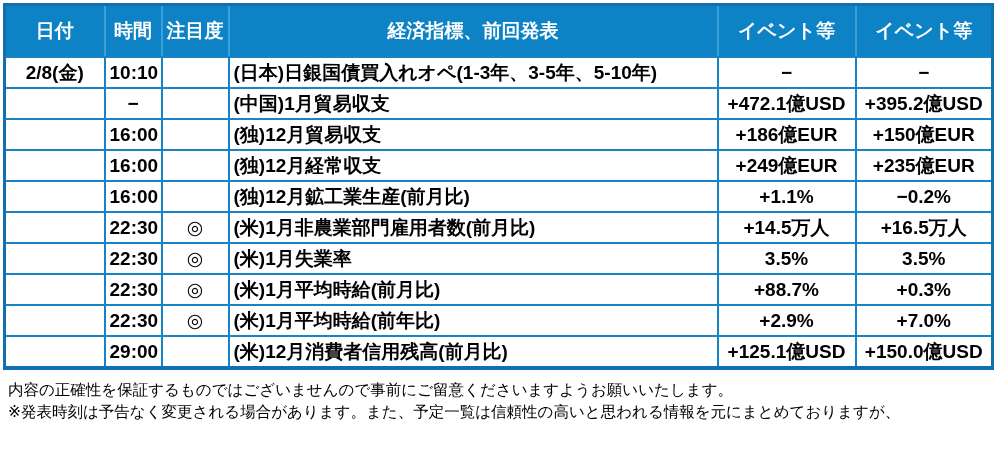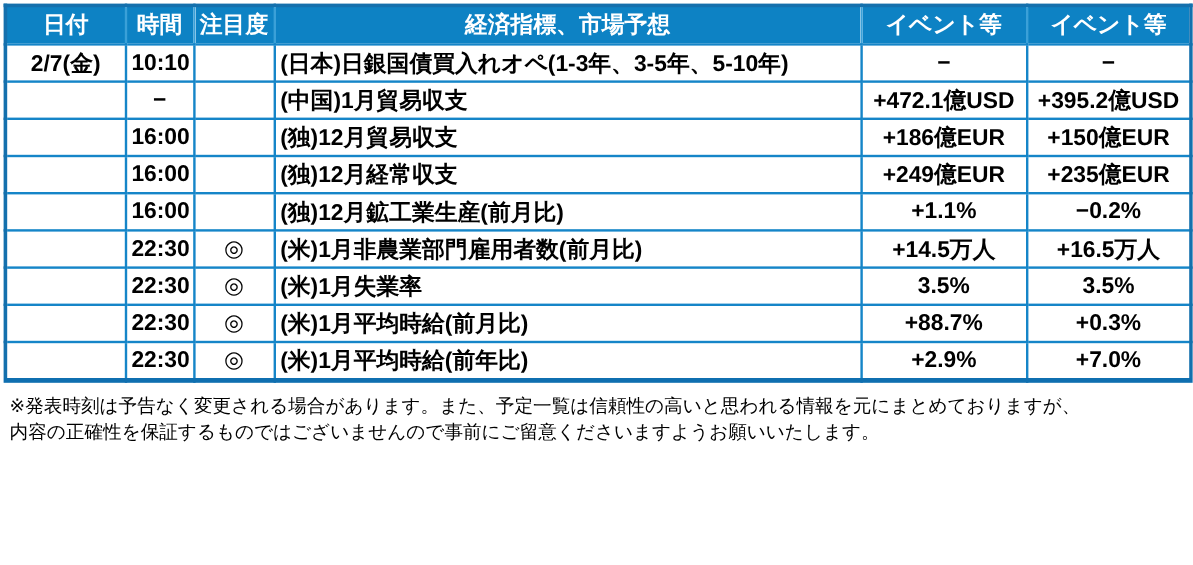--- a/index.html
+++ b/index.html
@@ -17,21 +17,21 @@
     margin:3px 3px 0 3px;
     border:3px solid #1470ad;
     border-bottom:4px solid #0f6fb0;
   }
   .calendar th{
     background:#0d82c4;
     color:#ffffff;
     font-size:19px;
     font-weight:bold;
     height:28px;
-    padding:1px 2px;
+    padding:11px 2px;
     border:2px solid #3aa0d8;
     border-top-color:#1470ad;
     border-bottom:2px solid #1585c8;
     white-space:nowrap;
     overflow:hidden;
   }
   .calendar td{
     background:#ffffff;
     color:#000000;
     font-size:19px;
@@ -62,28 +62,28 @@
       <col style="width:67px">
       <col style="width:489px">
       <col style="width:138px">
       <col style="width:137px">
     </colgroup>
     <thead>
       <tr>
         <th class="c">日付</th>
         <th class="c">時間</th>
         <th class="c">注目度</th>
-        <th class="c">経済指標、市場予想</th>
+        <th class="c">経済指標、前回発表</th>
         <th class="c">イベント等</th>
         <th class="c">イベント等</th>
       </tr>
     </thead>
     <tbody>
         <tr>
-      <td class="c">2/7(金)</td>
+      <td class="c">2/8(金)</td>
       <td class="c">10:10</td>
       <td class="c"></td>
       <td class="l">(日本)日銀国債買入れオペ(1-3年、3-5年、5-10年)</td>
       <td class="c">−</td>
       <td class="c">−</td>
     </tr>
         <tr>
       <td class="c"></td>
       <td class="c">−</td>
       <td class="c"></td>
@@ -140,20 +140,28 @@
       <td class="c">+0.3%</td>
     </tr>
         <tr>
       <td class="c"></td>
       <td class="c">22:30</td>
       <td class="c">◎</td>
       <td class="l">(米)1月平均時給(前年比)</td>
       <td class="c">+2.9%</td>
       <td class="c">+7.0%</td>
     </tr>
+        <tr>
+      <td class="c"></td>
+      <td class="c">29:00</td>
+      <td class="c"></td>
+      <td class="l">(米)12月消費者信用残高(前月比)</td>
+      <td class="c">+125.1億USD</td>
+      <td class="c">+150.0億USD</td>
+    </tr>
       </tbody>
   </table>
 
   <div class="footnote">
+    <div>内容の正確性を保証するものではございませんので事前にご留意くださいますようお願いいたします。</div>
     <div>※発表時刻は予告なく変更される場合があります。また、予定一覧は信頼性の高いと思われる情報を元にまとめておりますが、</div>
-    <div>内容の正確性を保証するものではございませんので事前にご留意くださいますようお願いいたします。</div>
   </div>
 </div>
 
 </body></html>

